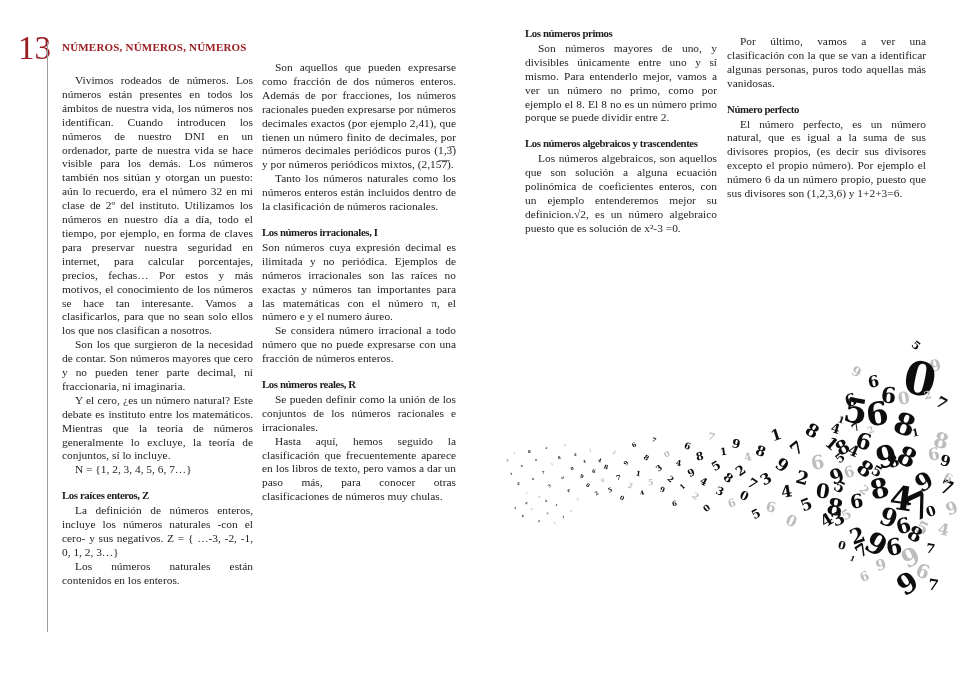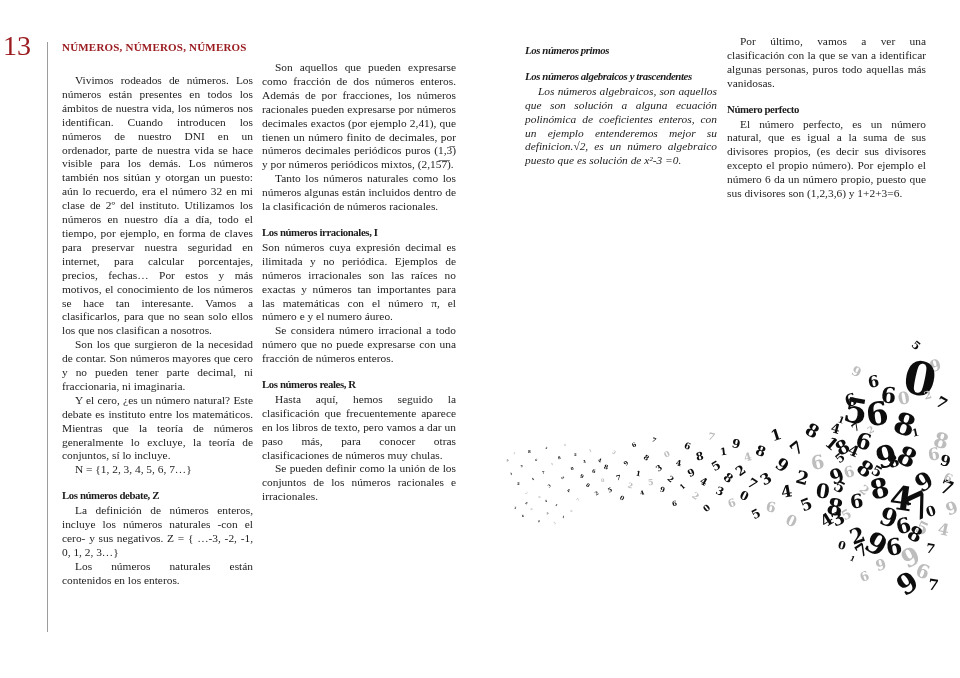--- a/index.html
+++ b/index.html
@@ -1,66 +1,67 @@
 <!DOCTYPE html>
 <html><head>
 <meta charset="utf-8">
 <style>
   :root{ --red:#9b1c20; --ink:#1c1c1c; --splash-black:#0d0d0d; --splash-gray:#bdbdbd; }
   html,body{ margin:0; padding:0; background:#fff; }
   .page{ position:relative; width:960px; height:678px; background:#ffffff; overflow:hidden;
          font-family:"Liberation Serif", serif; color:var(--ink); }
-  .pagenum{ position:absolute; left:3px; top:32px; font-size:28px; line-height:1;
+  .pagenum{ position:absolute; left:18px; top:32px; font-size:33px; line-height:1;
             color:var(--red); font-family:"Liberation Serif", serif; }
   .rule{ position:absolute; left:47px; top:42px; width:1px; height:590px; background:#9c9c9c; }
   .header{ position:absolute; left:62px; top:41px; font-size:11px; font-weight:bold;
            color:var(--red); letter-spacing:.2px; white-space:nowrap; }
   .col{ position:absolute; text-align:justify; font-size:11.4px; line-height:13.9px; }
   .col p{ margin:0; }
   .blk-p{ text-indent:13px; }
   .blk-p.noind{ text-indent:0; }
   .blk-h{ font-size:10.8px; font-weight:bold; margin:12px 0 1px 0;
           letter-spacing:-.4px; white-space:nowrap; }
   .col > :first-child{ margin-top:0; }
   #col1{ left:62px;  top:74px; width:191px; }
   #col2{ left:262px; top:61px; width:194px; }
-  #col3{ left:525px; top:44px; width:192px;font-style:italic; }
+  #col3{ left:525px; top:27px; width:192px; }
   #col4{ left:727px; top:35px; width:199px; }
   .splash{ position:absolute; left:500px; top:332px; width:458px; height:285px; }
   .dg{ position:absolute; font-weight:bold; line-height:1;
        font-family:"DejaVu Serif", serif; transform-origin:center; }
 </style>
 </head>
 <body>
 
 <div class="page">
   <div class="pagenum">13</div>
   <div class="rule"></div>
   <div class="header">NÚMEROS, NÚMEROS, NÚMEROS</div>
   <div class="col" id="col1">
       <p class="blk-p">Vivimos rodeados de números. Los números están presentes en todos los ámbitos de nuestra vida, los números nos identifican. Cuando introducen los números de nuestro DNI en un ordenador, parte de nuestra vida se hace visible para los demás. Los números también nos sitúan y otorgan un puesto: aún lo recuerdo, era el número 32 en mi clase de 2º del instituto. Utilizamos los números en nuestro día a día, todo el tiempo, por ejemplo, en forma de claves para preservar nuestra seguridad en internet, para calcular porcentajes, precios, fechas… Por estos y más motivos, el conocimiento de los números se hace tan interesante. Vamos a clasificarlos, para que no sean solo ellos los que nos clasifican a nosotros.</p>
       <p class="blk-p">Son los que surgieron de la necesidad de contar. Son números mayores que cero y no pueden tener parte decimal, ni fraccionaria, ni imaginaria.</p>
       <p class="blk-p">Y el cero, ¿es un número natural? Este debate es instituto entre los matemáticos. Mientras que la teoría de números generalmente lo excluye, la teoría de conjuntos, sí lo incluye.</p>
       <p class="blk-p">N = {1, 2, 3, 4, 5, 6, 7…}</p>
-      <h3 class="blk-h">Los números debate, Z</h3>
+      <h3 class="blk-h">Los raíces enteros, Z</h3>
       <p class="blk-p">La definición de números enteros, incluye los números naturales -con el cero- y sus negativos. Z = { …-3, -2, -1, 0, 1, 2, 3…}</p>
       <p class="blk-p">Los números naturales están contenidos en los enteros.</p>
     </div>
   <div class="col" id="col2">
       <p class="blk-p">Son aquellos que pueden expresarse como fracción de dos números enteros. Además de por fracciones, los números racionales pueden expresarse por números decimales exactos (por ejemplo 2,41), que tienen un número finito de decimales, por números decimales periódicos puros (1,3̅) y por números periódicos mixtos, (2,15̅7̅).</p>
-      <p class="blk-p">Tanto los números naturales como los números algunas están incluidos dentro de la clasificación de números racionales.</p>
+      <p class="blk-p">Tanto los números naturales como los números enteros están incluidos dentro de la clasificación de números racionales.</p>
       <h3 class="blk-h">Los números irracionales, I</h3>
       <p class="blk-p noind">Son números cuya expresión decimal es ilimitada y no periódica. Ejemplos de números irracionales son las raíces no exactas y números tan importantes para las matemáticas con el número π, el número e y el numero áureo.</p>
       <p class="blk-p">Se considera número irracional a todo número que no puede expresarse con una fracción de números enteros.</p>
       <h3 class="blk-h">Los números reales, R</h3>
+      <p class="blk-p">Se pueden definir como la unión de los conjuntos de los números racionales e irracionales.</p>
       <p class="blk-p">Hasta aquí, hemos seguido la clasificación que frecuentemente aparece en los libros de texto, pero vamos a dar un paso más, para conocer otras clasificaciones de números muy chulas.</p>
-      <p class="blk-p">Se pueden definir como la unión de los conjuntos de los números racionales e irracionales.</p>
     </div>
   <div class="col" id="col3">
       <h3 class="blk-h">Los números primos</h3>
+      <p class="blk-p">Son números mayores de uno, y divisibles únicamente entre uno y sí mismo. Para entenderlo mejor, vamos a ver un número no primo, como por ejemplo el 8. El 8 no es un número primo porque se puede dividir entre 2.</p>
       <h3 class="blk-h">Los números algebraicos y trascendentes</h3>
       <p class="blk-p">Los números algebraicos, son aquellos que son solución a alguna ecuación polinómica de coeficientes enteros, con un ejemplo entenderemos mejor su definicion.√2, es un número algebraico puesto que es solución de x²-3 =0.</p>
     </div>
   <div class="col" id="col4">
       <p class="blk-p">Por último, vamos a ver una clasificación con la que se van a identificar algunas personas, puros todo aquellas más vanidosas.</p>
       <h3 class="blk-h">Número perfecto</h3>
       <p class="blk-p">El número perfecto, es un número natural, que es igual a la suma de sus divisores propios, (es decir sus divisores excepto el propio número). Por ejemplo el número 6 da un número propio, puesto que sus divisores son (1,2,3,6) y 1+2+3=6.</p>
     </div>
   <div class="splash">
       <span class="dg" style="left: 6px; top: 128px; font-size: 3px; transform: rotate(20deg); color: rgb(13, 13, 13);">7</span>

